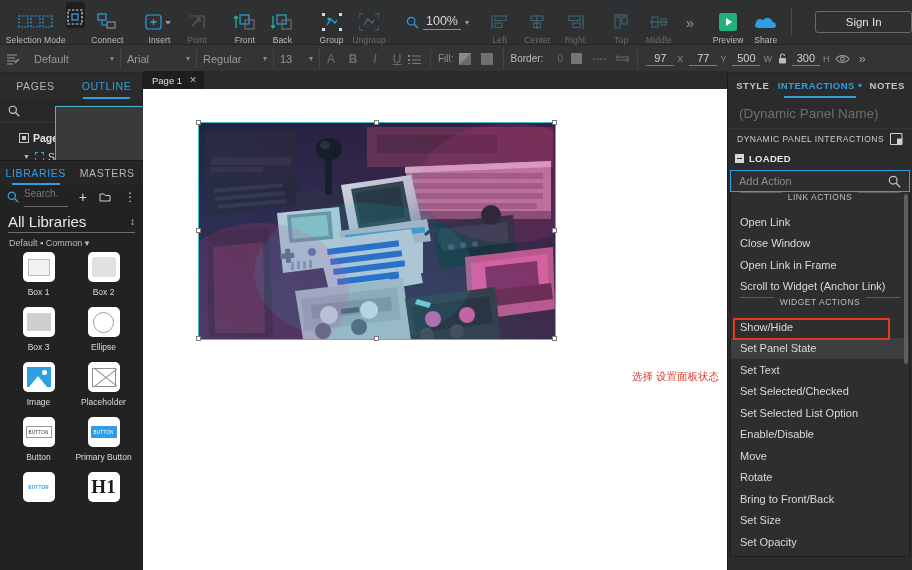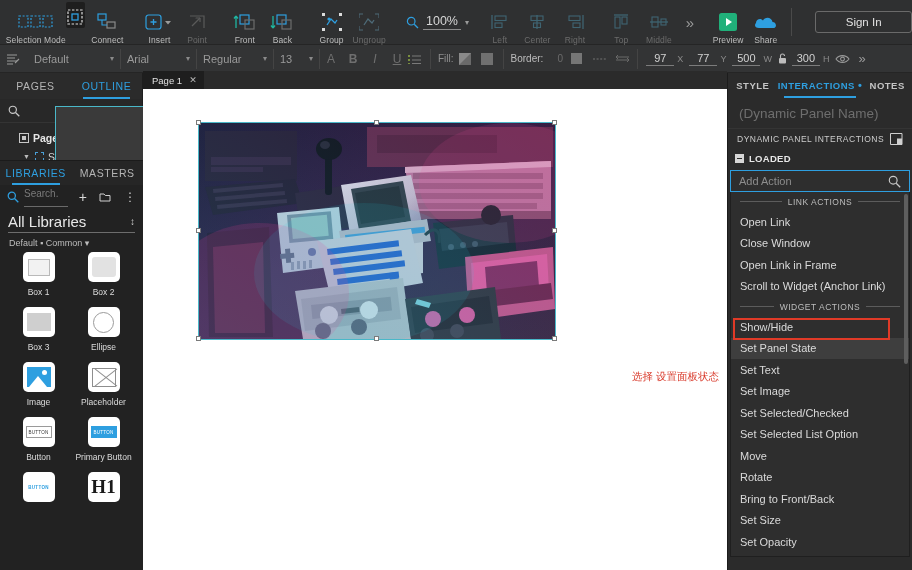--- a/index.html
+++ b/index.html
@@ -149,21 +149,21 @@
   .loaded { height:19px; display:flex; align-items:center; gap:5px; padding-left:7px;
     font-size:9.5px; font-weight:bold; color:#e8e8e8; letter-spacing:.3px; background:#2b2b2b;}
   .minus{width:9px;height:9px;background:#d6d6d6;display:flex;align-items:center;justify-content:center;}
   .minus i{width:5px;height:1px;background:#2b2b2b;display:block;}
   .addaction { margin:2px 2px 0 2px; height:22px; background:#2e2e2e; border:1px solid #2e9fe0;
      display:flex; align-items:center; padding:0 8px;gap:44px; }
   .addaction .ph{ font-size:11px; color:#8d8d8d; }
   .addaction .mag{ margin-left:auto; color:#cacaca; font-size:11.5px;}
   .actionlist { position:relative; margin:0 2px; height:365px; background:#2e2e2e; overflow:hidden;
      border:1px solid #1f1f1f; border-top:none;}
-  .grp { display:flex; align-items:center; gap:6px; height:19px; padding:0 9px; }
+  .grp { display:flex; align-items:flex-start; gap:6px; height:19px; padding:0 9px; }
   .grp .ln{ flex:1; height:1px; background:#5c5c5c;}
   .grp .tx{ font-size:8.5px; color:#bdbdbd; letter-spacing:.5px;}
   .ai { height:21.5px; display:flex; align-items:center; padding-left:9px; font-size:11px;
     color:#dadada; cursor:pointer;}
   .ai.hl { background:#3e3e3e; }
   .hlbox { position:absolute; left:2px; width:157px; height:22px; border:2px solid #e03a27; }
   .rscroll { position:absolute; right:1px; top:2px; width:4px; height:170px; background:#5e5e5e; border-radius:2px;}
 
   svg { display:block; }
 </style>
@@ -851,23 +851,23 @@
       <div class="ai">Scroll to Widget (Anchor Link)</div>
 
       <div class="grp">
         <span class="ln"></span>
         <span class="tx">WIDGET ACTIONS</span>
         <span class="ln"></span>
       </div>
       <div class="ai">Show/Hide</div>
       <div class="ai hl">Set Panel State</div>
       <div class="ai">Set Text</div>
-      <div class="ai">Set Image</div>
       <div class="ai">Set Selected/Checked</div>
       <div class="ai">Set Selected List Option</div>
+      <div class="ai">Enable/Disable</div>
       <div class="ai">Move</div>
       <div class="ai">Rotate</div>
       <div class="ai">Bring to Front/Back</div>
       <div class="ai">Set Size</div>
       <div class="ai">Set Opacity</div>
 
       <div class="hlbox" style="top:126px"></div>
       <div class="rscroll"></div>
     </div>
   </div>

